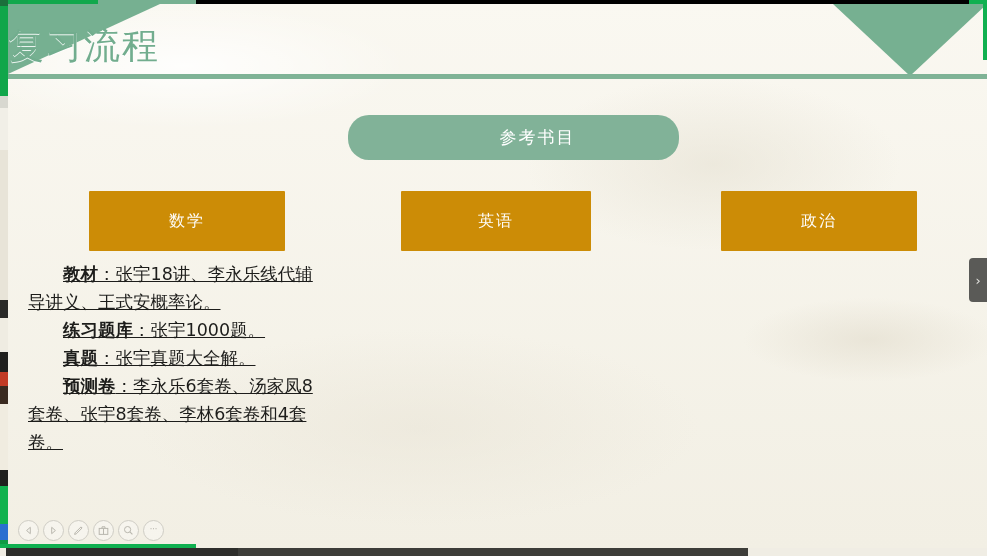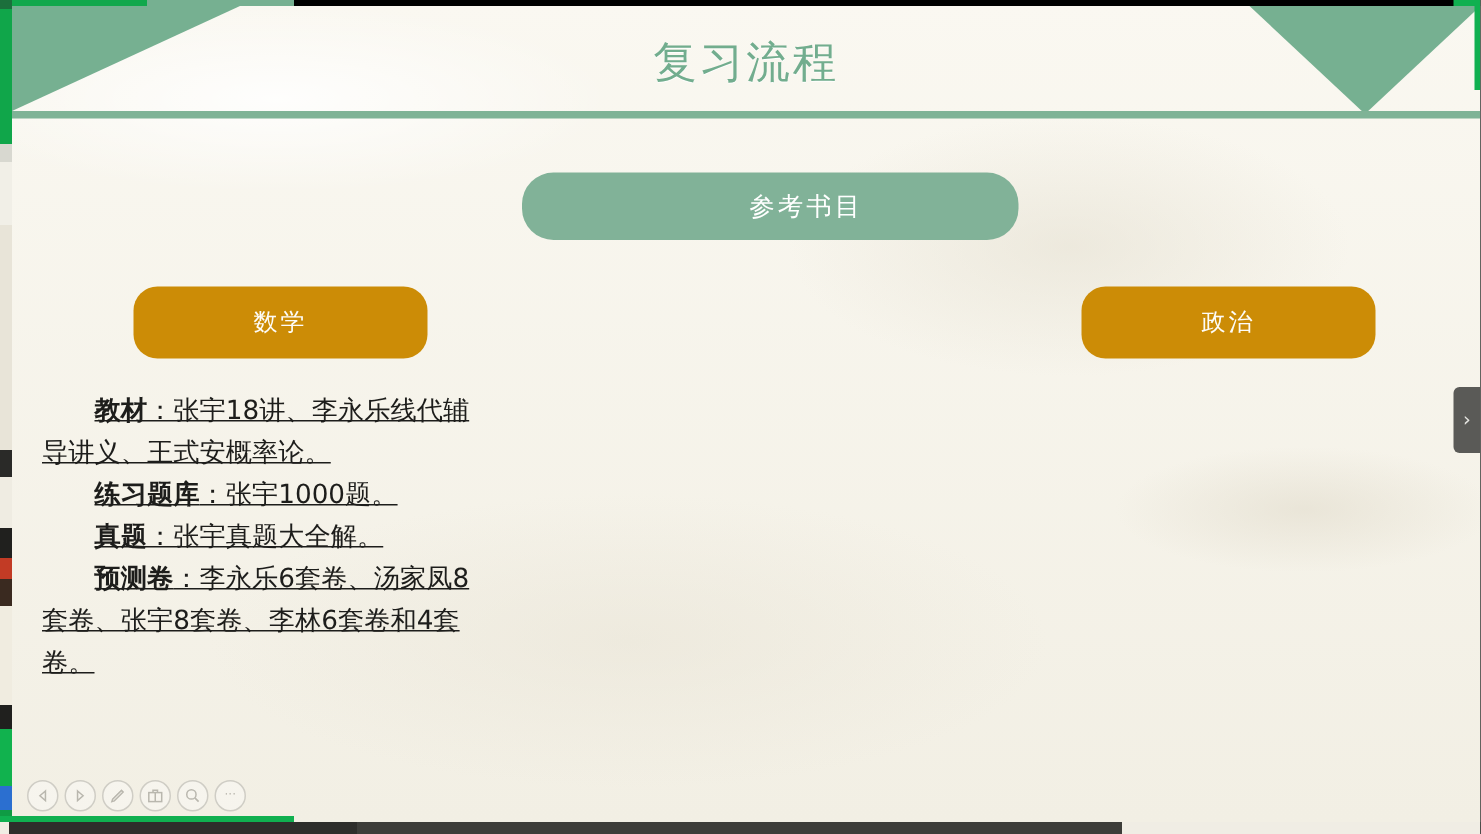--- a/index.html
+++ b/index.html
@@ -95,22 +95,22 @@
   .hdr-bottomline {
     position: absolute;
     left: 0; top: 74px;
     width: 979px; height: 5px;
     background: #7fb396;
   }
   .hdr-title {
     position: absolute;
     left: 0; top: 22px;
     width: 979px;
-    text-align: center;
-    font-size: 29px;
+    text-align: left;
+    font-size: 36px;
     letter-spacing: 2px;
     color: #72ad8e;
     text-shadow: 0 1px 0 rgba(255,255,255,0.85);
     font-family: "DejaVu Sans", "Liberation Sans", sans-serif;
   }
 
   
   .section-pill {
     position: absolute;
     left: 340px; top: 115px;
@@ -123,23 +123,23 @@
     color: #ffffff;
     font-size: 17px;
     letter-spacing: 2px;
     padding-left: 48px;
   }
 
   
   .subject-pill {
     position: absolute;
     top: 191px;
-    height: 48px;
+    height: 60px;
     background: #cc8c06;
-    border-radius: 16px;
+    border-radius: 1px;
     display: flex;
     align-items: center;
     justify-content: center;
     color: #fdfcf8;
     font-size: 16px;
     letter-spacing: 2px;
   }
   .subject-pill.c0 { left: 81px;  width: 196px; }
   .subject-pill.c1 { left: 393px; width: 190px; }
   .subject-pill.c2 { left: 713px; width: 196px; justify-content: center; }
@@ -274,20 +274,23 @@
       <div class="hdr-title">复习流程</div>
     </div>
 
     <div class="section-pill">
       <span>参考书目</span>
     </div>
 
     <div class="subject-pill c0">
       <span>数学</span>
     </div>
+    <div class="subject-pill c1">
+      <span>英语</span>
+    </div>
     <div class="subject-pill c2">
       <span>政治</span>
     </div>
 
     <div class="col-text c0"><span class="indent"></span><b>教材</b>：张宇18讲、李永乐线代辅导讲义、王式安概率论。
 <span class="indent"></span><b>练习题库</b>：张宇1000题。
 <span class="indent"></span><b>真题</b>：张宇真题大全解。
 <span class="indent"></span><b>预测卷</b>：李永乐6套卷、汤家凤8套卷、张宇8套卷、李林6套卷和4套卷。</div>
 
     <div class="toolbar">

